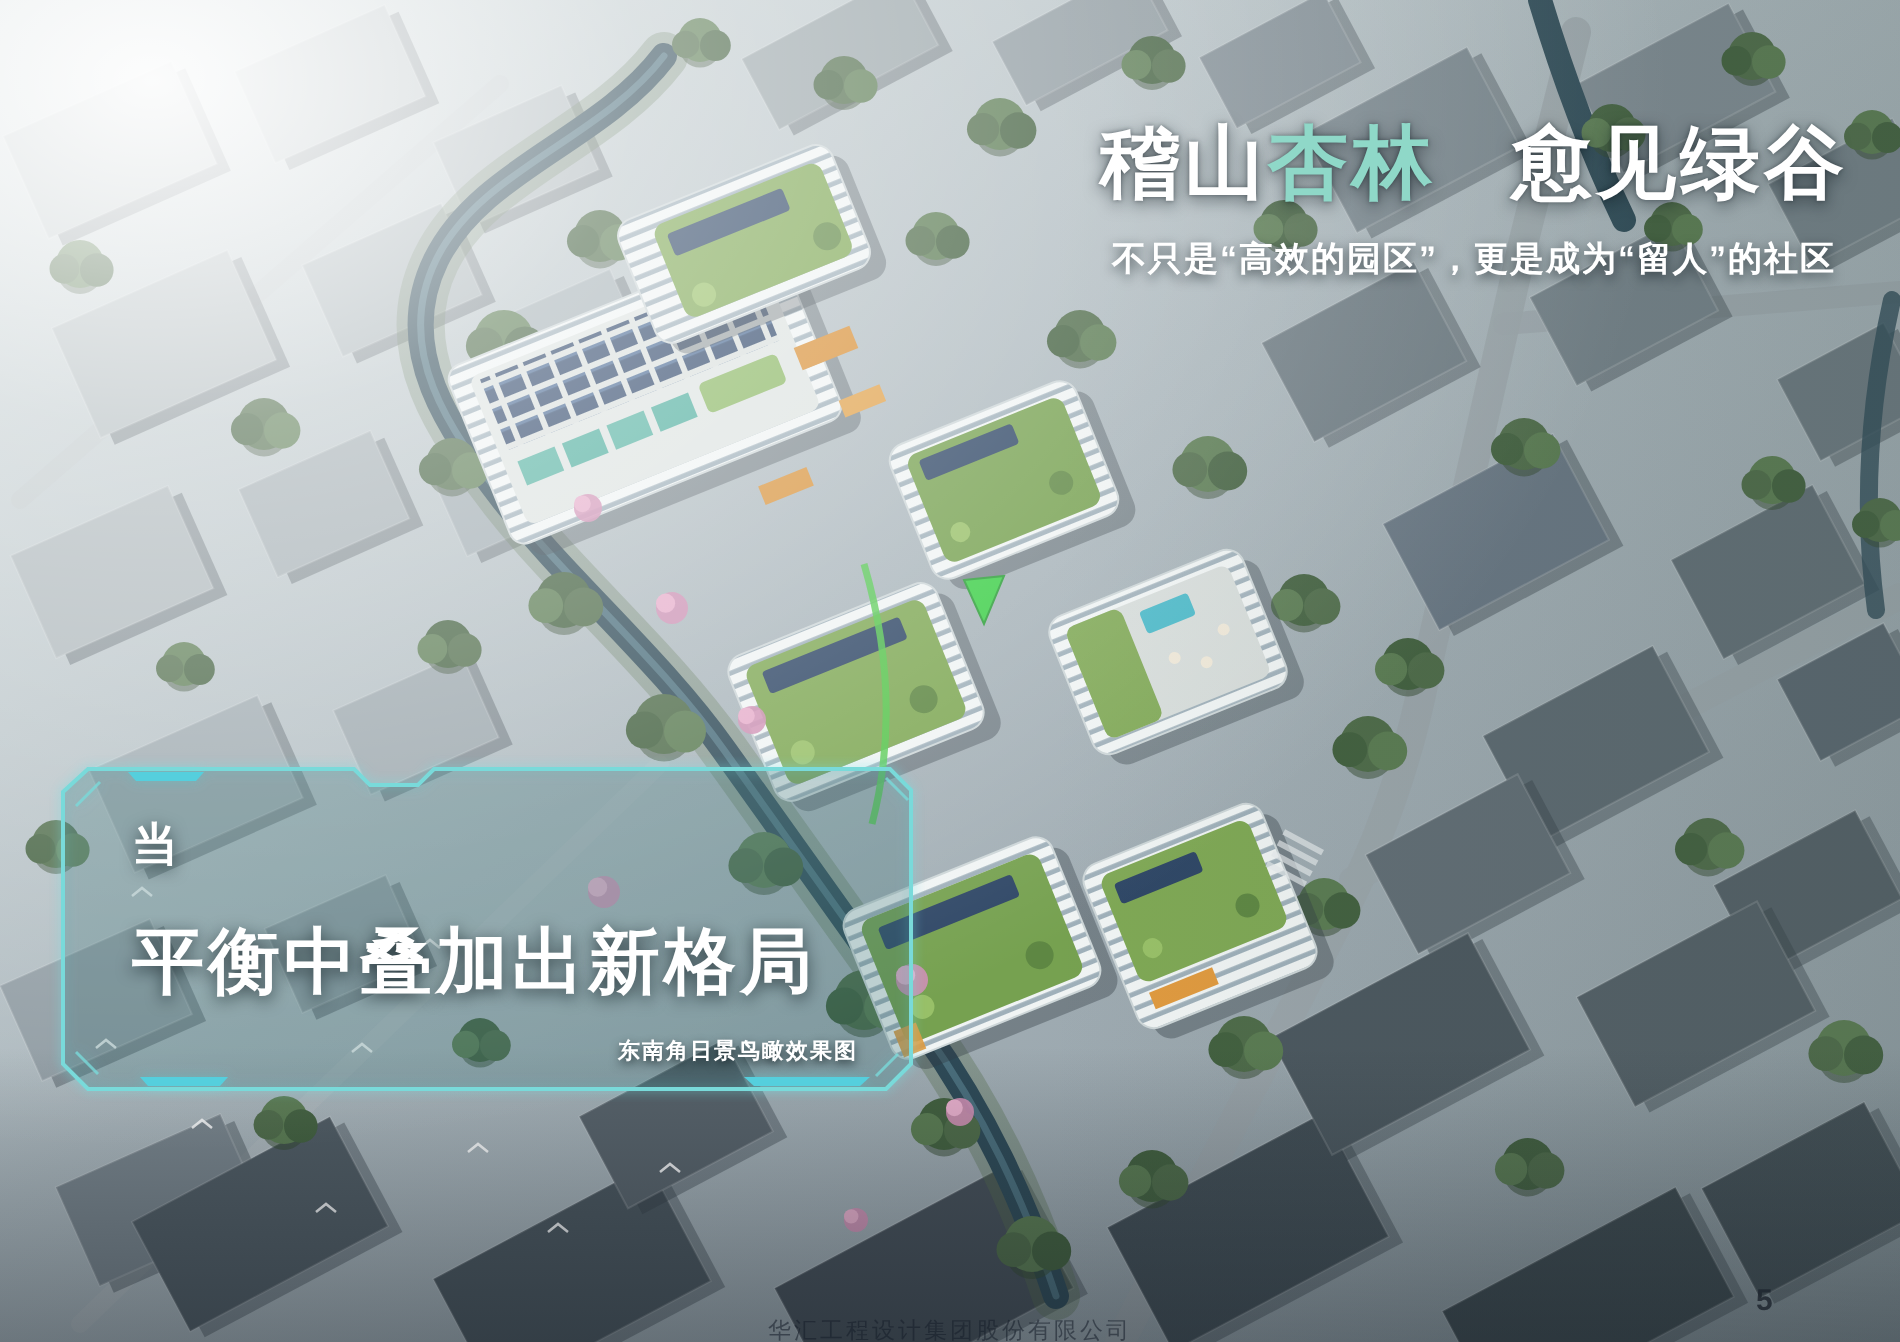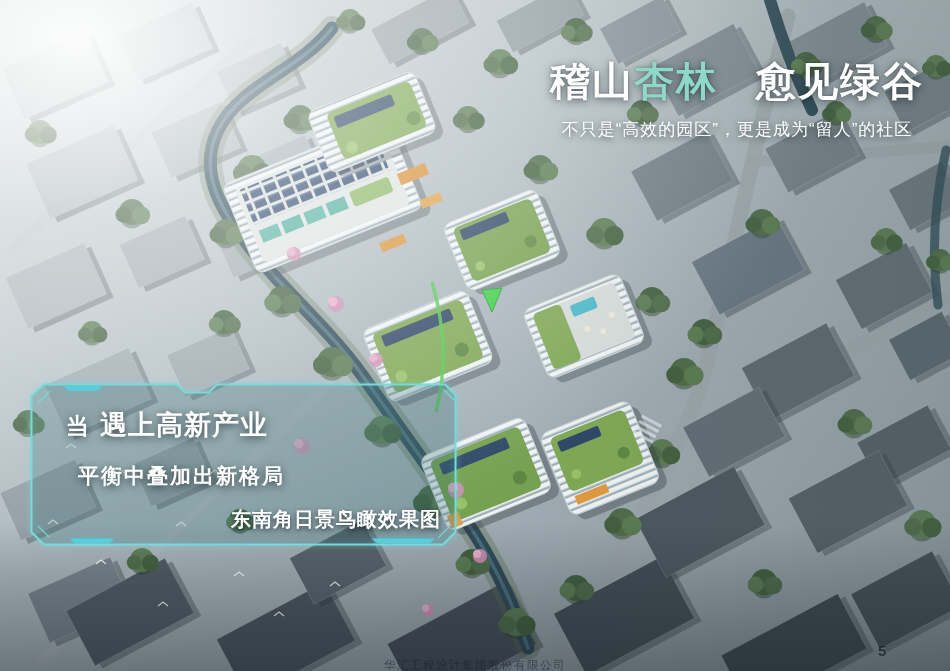--- a/index.html
+++ b/index.html
@@ -5,35 +5,35 @@
   html,body{margin:0;padding:0;background:#222;}
   .slide{position:relative;width:950px;height:671px;overflow:hidden;
          font-family:"Liberation Sans",sans-serif;background:#4d7c0f;}
   .slide svg.scene{position:absolute;inset:0;display:block;}
 
   
   .header{position:absolute;top:54px;right:26px;text-align:center;z-index:5;}
   .title{font-size:40px;font-weight:900;color:#fff;letter-spacing:2px;white-space:nowrap;
          text-shadow:0 2px 8px rgba(8,18,24,.55),0 0 2px rgba(8,18,24,.4);}
   .title .gap{display:inline-block;width:38px;}
-  .subtitle{margin-top:9px;font-size:17px;font-weight:400;color:#fff;letter-spacing:1px;
+  .subtitle{margin-top:9px;font-size:17px;font-weight:700;color:#fff;letter-spacing:1px;
             white-space:nowrap;text-shadow:0 2px 6px rgba(8,18,24,.6);}
 
   
   .hud{position:absolute;left:30px;top:383px;width:427px;height:163px;z-index:5;}
   .hud svg.frame{position:absolute;inset:0;filter:drop-shadow(0 0 3px rgba(110,225,230,.65));}
   .hud .content{position:absolute;inset:0;padding:24px 20px 0 36px;color:#fff;}
   .hud .l1{display:flex;align-items:baseline;gap:11px;white-space:nowrap;font-weight:900;
            text-shadow:0 2px 8px rgba(5,15,20,.65);}
   .hud .l1 .lead{font-size:23px;}
   .hud .l1 .emph{font-size:40px;letter-spacing:2px;}
   .hud .l1 .tail{font-size:27px;letter-spacing:1px;}
-  .hud .l2{margin-top:19px;font-size:21px;font-weight:900;letter-spacing:2px;white-space:nowrap;
-           text-shadow:0 2px 8px rgba(5,15,20,.65);margin-left:12px;}
-  .hud .caption{position:absolute;right:16px;bottom:13px;font-size:20px;font-weight:700;
+  .hud .l2{margin-top:19px;font-size:36px;font-weight:900;letter-spacing:2px;white-space:nowrap;
+           text-shadow:0 2px 8px rgba(5,15,20,.65);}
+  .hud .caption{position:absolute;right:28px;bottom:13px;font-size:11px;font-weight:700;
                 letter-spacing:1px;text-shadow:0 2px 5px rgba(5,15,20,.7);}
 
   
   .watermark{position:absolute;left:50%;top:658px;transform:translateX(-50%);z-index:6;
              font-size:11.5px;color:#161e2a;opacity:.55;letter-spacing:1.5px;white-space:nowrap;}
   .pagenum{position:absolute;left:878px;top:642px;z-index:6;font-size:15px;font-weight:700;
            color:#1f2730;opacity:.85;}
 </style>
 </head>
 <body>
@@ -466,21 +466,20 @@
       <polygon class="hud-fill" points="40,155.5 84,155.5 80,160 44,160" fill="#55cfdd"></polygon>
       <polygon class="hud-fill" points="342,155.5 405,155.5 400,160 347,160" fill="#55cfdd"></polygon>
       <path class="hud-stroke" d="M 20,8 L 8,20" stroke="#79dada" stroke-width="1.5" fill="none" opacity="0.8"></path>
       <path class="hud-stroke" d="M 424,17 L 413,6" stroke="#79dada" stroke-width="1.5" fill="none" opacity="0.8"></path>
       <path class="hud-stroke" d="M 8,143 L 19,154" stroke="#79dada" stroke-width="1.5" fill="none" opacity="0.8"></path>
       <path class="hud-stroke" d="M 419,144 L 408,155" stroke="#79dada" stroke-width="1.5" fill="none" opacity="0.8"></path>
     </svg>
     <div class="content">
       <div class="l1">
         <span class="lead">当</span>
-        <span class="tail">遇上高新产业</span>
       </div>
       <div class="l2">平衡中叠加出新格局</div>
       <div class="caption">东南角日景鸟瞰效果图</div>
     </div>
   </div>
 
   <div class="watermark">华汇工程设计集团股份有限公司</div>
   <div class="pagenum">5</div>
 </div>
 

